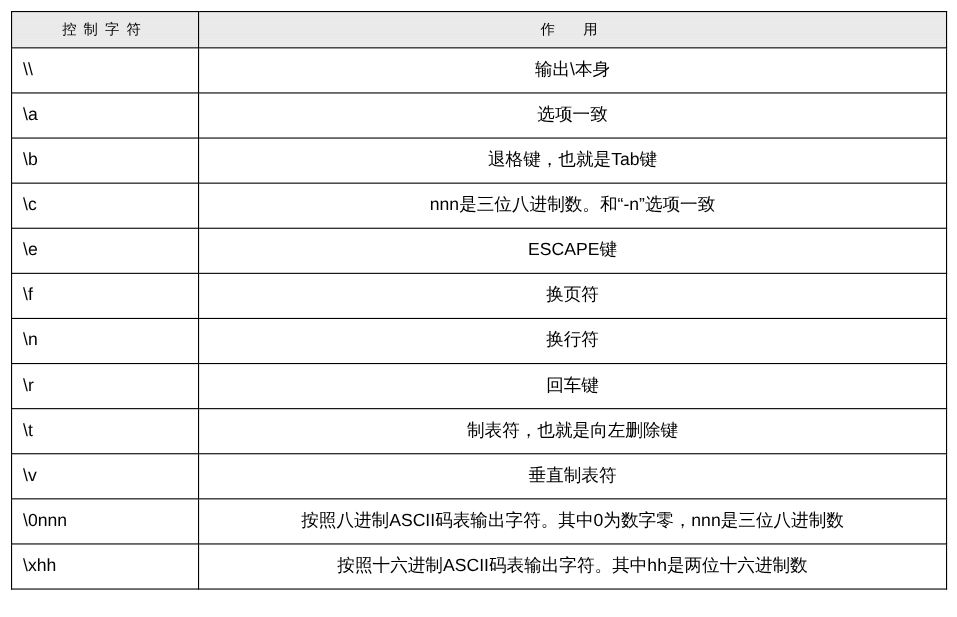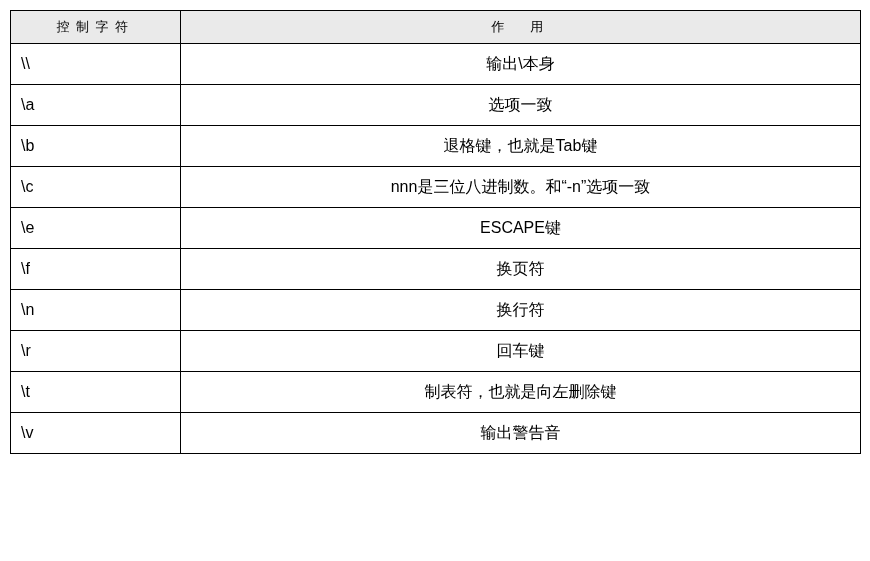--- a/index.html
+++ b/index.html
@@ -101,16 +101,24 @@
     <tr>
       <td class="char-cell">\r</td>
       <td class="desc-cell">回车键</td>
     </tr>
     <tr>
       <td class="char-cell">\t</td>
       <td class="desc-cell">制表符，也就是向左删除键</td>
     </tr>
     <tr>
       <td class="char-cell">\v</td>
-      <td class="desc-cell">输出警告音</td>
+      <td class="desc-cell">垂直制表符</td>
+    </tr>
+    <tr>
+      <td class="char-cell">\0nnn</td>
+      <td class="desc-cell">按照八进制ASCII码表输出字符。其中0为数字零，nnn是三位八进制数</td>
+    </tr>
+    <tr>
+      <td class="char-cell">\xhh</td>
+      <td class="desc-cell">按照十六进制ASCII码表输出字符。其中hh是两位十六进制数</td>
     </tr>
   </tbody>
 </table>
 
 </body></html>

